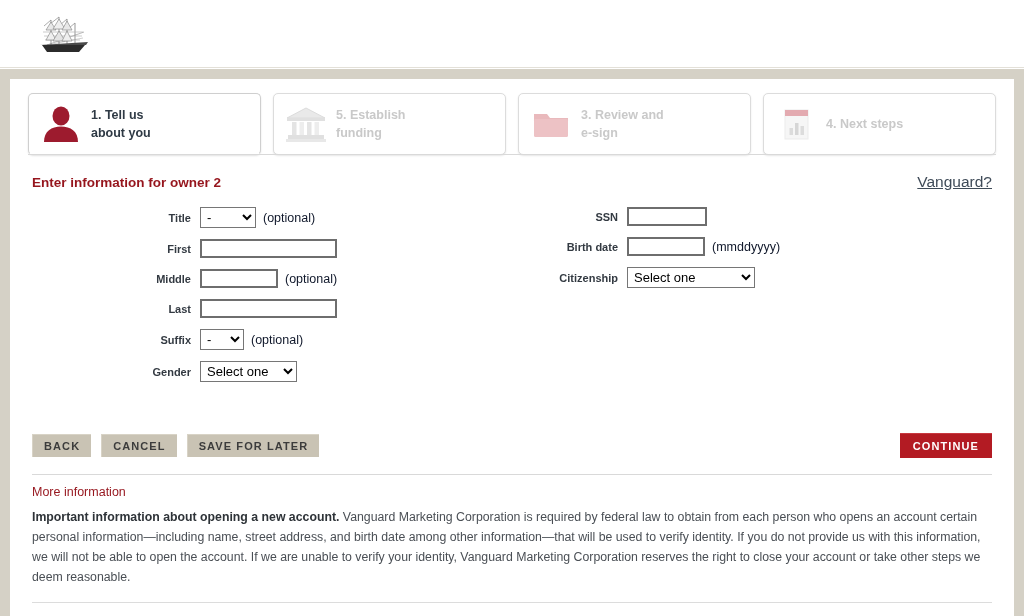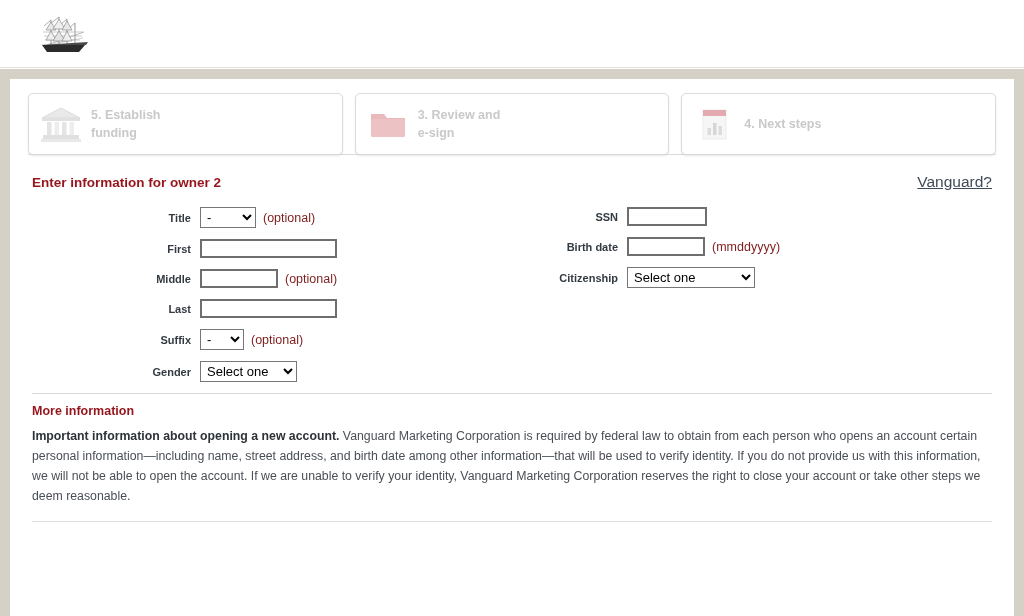--- a/index.html
+++ b/index.html
@@ -93,21 +93,21 @@
   
   .form-body { display: flex; padding-top: 14px; }
   .col { width: 50%; }
   .row { display: flex; align-items: center; margin-bottom: 11px; }
   .lbl {
     font-size: 11px; font-weight: bold; color: #333a42;
     text-align: right; padding-right: 9px;
   }
   .col-left .lbl { width: 172px; }
   .col-right .lbl { width: 115px; }
-  .hint { font-size: 12.5px; color: #7f1d1d; margin-left: 7px; }
+  .hint { font-size: 12.5px; color: #0f172a; margin-left: 7px; }
 
   input.txt {
     height: 19px; border: 2px solid #6e6e6e; background:#fff;
     font-family: "Liberation Sans", sans-serif; font-size: 12px;
     padding: 0 3px; outline: none;
   }
   .w-first { width: 137px; }
   .w-middle { width: 78px; }
   .w-last { width: 137px; }
   .w-ssn { width: 80px; }
@@ -146,21 +146,21 @@
   }
   .btn-red {
     background: #b31b23; color: #ffffff;
     padding: 7px 13px 6px 13px;
     border-top: 1px solid #c8383f;
   }
 
   
   .more-wrap { padding: 0 4px; }
   .more-rule { height: 1px; background: #d9d9d9; margin-bottom: 10px; }
-  .more-title { color: #96151d; font-size: 12.5px; font-weight: bold; margin-bottom: 9px; }
+  .more-title { color: #96151d; font-size: 12.5px; font-weight: normal; margin-bottom: 9px; }
   .disclosure {
     font-size: 12.3px; color: #4a4f55; line-height: 1.62;
     max-width: 952px;
   }
   .disclosure b { color: #2e3338; }
   .foot-rule { height:1px; background:#dcdcdc; margin-top: 14px; }
 </style>
 </head>
 <body>
 
@@ -186,20 +186,28 @@
         <path d="M2 33 L50 30 L48 33 Z" fill="#4a4a4a"></path>
       </svg>
     </div>
   </div>
 
   <div class="frame">
     <div class="sheet">
 
       <div class="steps">
 
+        <div class="step active">
+          <svg class="step-icon" viewBox="0 0 44 44">
+            <ellipse cx="22" cy="14" rx="8.5" ry="9.5" fill="#9d1b2e"></ellipse>
+            <path d="M5 40 C5 29 12.5 24.5 22 24.5 C31.5 24.5 39 29 39 40 Z" fill="#9d1b2e"></path>
+          </svg>
+          <div class="step-label">1. Tell us
+about you</div>
+        </div>
 
         <div class="step">
           <svg class="step-icon" viewBox="0 0 44 44">
             <path d="M22 6 L41 16 L3 16 Z" fill="#e9e9e9" stroke="#dcdcdc"></path>
             <rect x="3" y="16" width="38" height="3" fill="#e0e0e0"></rect>
             <rect x="8" y="20" width="4.5" height="13" fill="#e4e4e4"></rect>
             <rect x="15.5" y="20" width="4.5" height="13" fill="#ededed"></rect>
             <rect x="23" y="20" width="4.5" height="13" fill="#e4e4e4"></rect>
             <rect x="30.5" y="20" width="4.5" height="13" fill="#ededed"></rect>
             <rect x="4" y="33" width="36" height="4" fill="#e0e0e0"></rect>
@@ -296,20 +304,28 @@
 
           <div class="row">
             <div class="lbl">Citizenship</div>
             <select class="sel s-citizen">
               <option>Select one</option>
             </select>
           </div>
         </div>
       </div>
 
+      <div class="actions">
+        <div class="btn-group">
+          <button class="btn btn-tan">BACK</button>
+          <button class="btn btn-tan">CANCEL</button>
+          <button class="btn btn-tan">SAVE FOR LATER</button>
+        </div>
+        <button class="btn btn-red">CONTINUE</button>
+      </div>
 
       <div class="more-wrap">
         <div class="more-rule"></div>
         <div class="more-title">More information</div>
         <div class="disclosure"><b>Important information about opening a new account.</b><span> Vanguard Marketing Corporation is required by federal law to obtain from each person who opens an account certain personal information—including name, street address, and birth date among other information—that will be used to verify identity. If you do not provide us with this information, we will not be able to open the account. If we are unable to verify your identity, Vanguard Marketing Corporation reserves the right to close your account or take other steps we deem reasonable.</span></div>
         <div class="foot-rule"></div>
       </div>
 
     </div>
   </div>

